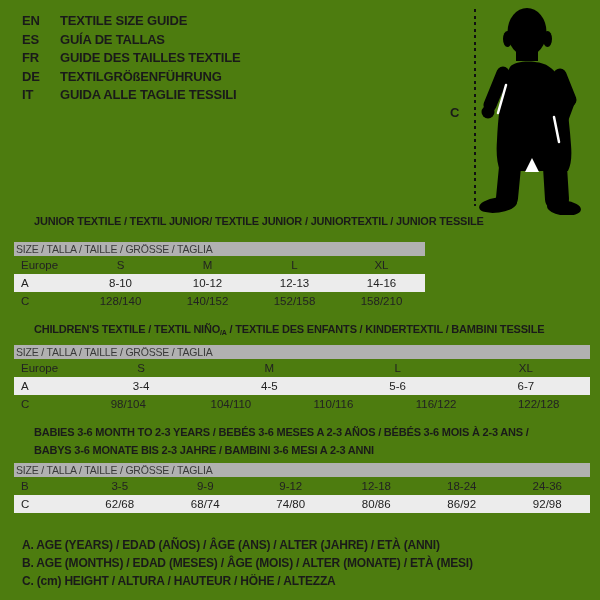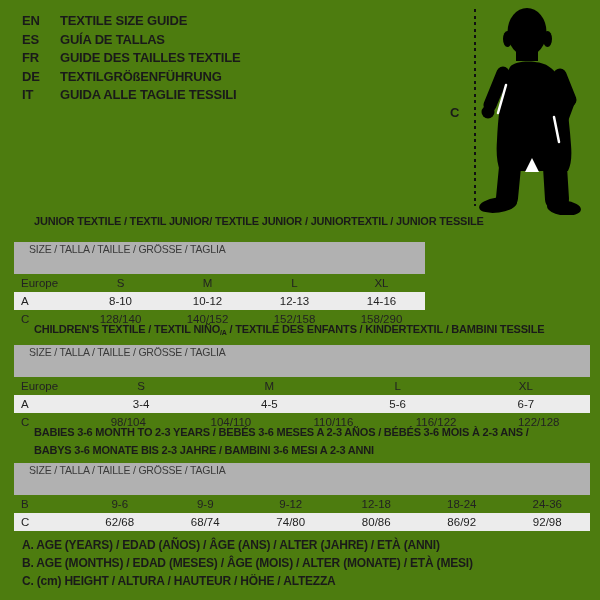--- a/index.html
+++ b/index.html
@@ -13,22 +13,22 @@
   .lang-code{width:38px;}
   
   .measure-line{position:absolute;left:474px;top:9px;width:2px;height:197px;
     background:repeating-linear-gradient(to bottom,#111 0 3px,transparent 3px 6.5px);}
   .measure-label{position:absolute;left:450px;top:105px;font-size:13px;font-weight:bold;}
   .silhouette{position:absolute;left:470px;top:5px;}
   
   .sec-title{position:absolute;left:6px;font-size:11px;font-weight:bold;letter-spacing:-0.2px;white-space:nowrap;margin-left:28px;}
   .sub{font-size:7px;position:relative;top:2px;}
   .size-table{position:absolute;left:14px;}
-  .t-header{height:32px;line-height:14px;background:var(--bar,#b1b1b1);color:#3a3a3a;
-    font-size:10.5px;padding-left:15px;letter-spacing:-0.2px;}
+  .t-header{height:14px;line-height:14px;background:var(--bar,#b1b1b1);color:#3a3a3a;
+    font-size:10.5px;padding-left:2px;letter-spacing:-0.2px;}
   .t-row{display:flex;height:18px;line-height:18px;font-size:11.5px;color:#222;}
   .t-row.alt{background:var(--alt,#ececec);}
   .t-label{width:56px;padding-left:7px;}
   .t-cell{flex:1;text-align:center;}
   .w-junior{width:411px;}
   .w-full{width:576px;}
   
   .legend{position:absolute;left:22px;top:536px;}
   .legend-row{height:18px;line-height:18px;font-size:12px;font-weight:bold;letter-spacing:-0.2px;white-space:nowrap;}
 </style>
@@ -106,21 +106,21 @@
         <div class="t-cell">8-10</div>
         <div class="t-cell">10-12</div>
         <div class="t-cell">12-13</div>
         <div class="t-cell">14-16</div>
       </div>
       <div class="t-row">
         <div class="t-label">C</div>
         <div class="t-cell">128/140</div>
         <div class="t-cell">140/152</div>
         <div class="t-cell">152/158</div>
-        <div class="t-cell">158/290</div>
+        <div class="t-cell">158/210</div>
       </div>
     </div>
 
   <div class="sec-title" style="top:323px"><span>CHILDREN'S TEXTILE / TEXTIL NIÑO</span><span class="sub">/A</span><span> / TEXTILE DES ENFANTS / KINDERTEXTIL / BAMBINI TESSILE</span></div>
   <div class="size-table w-full" style="top:345px">
       <div class="t-header">SIZE / TALLA / TAILLE / GRÖSSE / TAGLIA</div>
       <div class="t-row">
         <div class="t-label">Europe</div>
         <div class="t-cell">S</div>
         <div class="t-cell">M</div>
@@ -143,21 +143,21 @@
         <div class="t-cell">122/128</div>
       </div>
     </div>
 
   <div class="sec-title" style="top:426px">BABIES 3-6 MONTH TO 2-3 YEARS / BEBÉS 3-6 MESES A 2-3 AÑOS / BÉBÉS 3-6 MOIS À 2-3 ANS /</div>
   <div class="sec-title" style="top:444px">BABYS 3-6 MONATE BIS 2-3 JAHRE / BAMBINI 3-6 MESI A 2-3 ANNI</div>
   <div class="size-table w-full" style="top:463px">
       <div class="t-header">SIZE / TALLA / TAILLE / GRÖSSE / TAGLIA</div>
       <div class="t-row">
         <div class="t-label">B</div>
-        <div class="t-cell">9-6</div>
+        <div class="t-cell">3-5</div>
         <div class="t-cell">9-9</div>
         <div class="t-cell">9-12</div>
         <div class="t-cell">12-18</div>
         <div class="t-cell">18-24</div>
         <div class="t-cell">24-36</div>
       </div>
       <div class="t-row alt">
         <div class="t-label">C</div>
         <div class="t-cell">62/68</div>
         <div class="t-cell">68/74</div>

